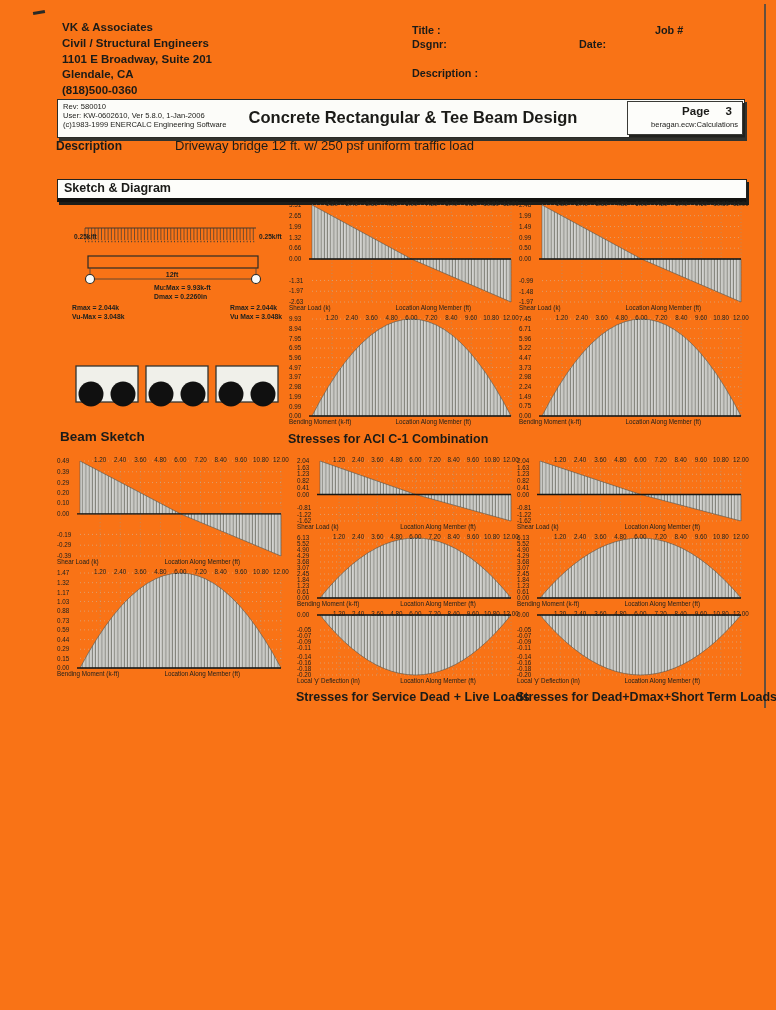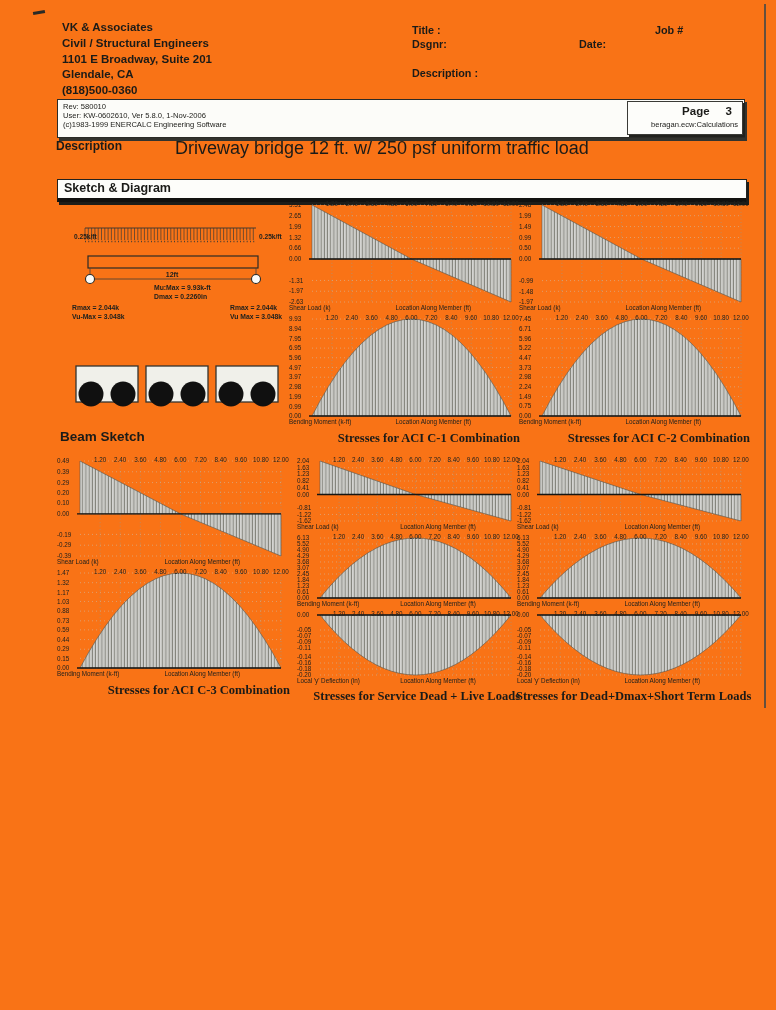--- a/index.html
+++ b/index.html
@@ -12,27 +12,27 @@
   .titlebar{position:absolute;left:57px;top:99px;width:686px;height:37px;background:#fcfcf9;
             border:1.5px solid #2b2b27;box-shadow:2px 3px 0 #33332e;}
   .tb-meta{position:absolute;left:5px;top:2px;font-size:7.6px;line-height:9.2px;color:#22221e;}
   .tb-title{position:absolute;left:170px;top:8px;width:370px;text-align:center;font-weight:bold;font-size:16.5px;}
   .tb-pagebox{position:absolute;right:1px;top:1px;width:114px;height:32px;border:1px solid #3a3a36;
               box-shadow:2px 2px 0 #22221e;background:#fdfdfa;}
   .tb-page{position:absolute;right:10px;top:3px;font-weight:bold;font-size:11.5px;padding-left:40px;}
   .tb-page .pgnum{margin-left:16px;}
   .tb-file{position:absolute;right:4px;top:18px;font-size:7.6px;}
   .desc-label{position:absolute;left:56px;top:139px;font-weight:bold;font-size:12px;}
-  .desc-value{position:absolute;left:175px;top:138px;font-size:18px;}
+  .desc-value{position:absolute;left:175px;top:138px;font-size:13px;}
   .section-bar{position:absolute;left:57px;top:179px;width:688px;height:18px;background:#fdfdfa;
                border:1.5px solid #23231f;border-bottom:4px solid #121210;box-shadow:2px 3px 0 #1d1d19;}
   .section-bar span{position:absolute;left:6px;top:1px;font-weight:bold;font-size:12.5px;}
   .chart{position:absolute;}
   .chart svg{display:block;}
-  .chart-title{position:absolute;left:0;right:0;bottom:0;text-align:right;font-weight:bold;font-size:12.5px;white-space:nowrap;font-family:Liberation Serif, serif;}
+  .chart-title{position:absolute;left:0;right:0;bottom:0;text-align:left;font-weight:bold;font-size:12.5px;white-space:nowrap;}
   .beam{position:absolute;left:60px;top:206px;width:230px;height:240px;overflow:hidden;}
   .beam-caption{position:absolute;left:0;right:10px;bottom:2px;text-align:left;font-weight:bold;font-size:13.5px;}
 </style>
 </head>
 <body>
 
 <div class="page">
   <div class="corner-dash"></div>
   <div class="scan-line"></div>
 
@@ -47,23 +47,24 @@
   <div class="fld" style="left:412px;top:24px;">Title :</div>
   <div class="fld" style="left:412px;top:38px;">Dsgnr:</div>
   <div class="fld" style="left:412px;top:51px;margin-top:16px;">Description :</div>
   <div class="fld" style="left:579px;top:38px;">Date:</div>
   <div class="fld" style="left:655px;top:24px;text-align:right;">Job #</div>
   <div class="fld" style="left:412px;top:82px;margin-top:40px;">Scope :</div>
 
   <div class="titlebar">
     <div class="tb-meta">
       <div>Rev: 580010</div>
-      <div>User: KW-0602610, Ver 5.8.0, 1-Nov-2006</div>
+      <div>User: KW-0602610, Ver 5.8.0, 1-Jan-2006</div>
       <div>(c)1983-1999 ENERCALC Engineering Software</div>
     </div>
+    <div class="tb-title">Concrete Rectangular &amp; Tee Beam Design</div>
     <div class="tb-pagebox">
       <div class="tb-page">
         <span>Page</span><span class="pgnum">3</span>
       </div>
       <div class="tb-file">beragan.ecw:Calculations</div>
     </div>
   </div>
 
   <div class="desc-label">Description</div>
   <div class="desc-value">Driveway bridge 12 ft. w/  250 psf uniform traffic load</div>
@@ -366,21 +367,20 @@
         <text x="1" y="47.00000000000001" text-anchor="start" font-size="6.3" font-family="Liberation Sans, sans-serif" fill="#21211d" font-weight="normal">4.47</text>
         <text x="1" y="56.63489932885906" text-anchor="start" font-size="6.3" font-family="Liberation Sans, sans-serif" fill="#21211d" font-weight="normal">3.73</text>
         <text x="1" y="66.40000000000002" text-anchor="start" font-size="6.3" font-family="Liberation Sans, sans-serif" fill="#21211d" font-weight="normal">2.98</text>
         <text x="1" y="76.03489932885905" text-anchor="start" font-size="6.3" font-family="Liberation Sans, sans-serif" fill="#21211d" font-weight="normal">2.24</text>
         <text x="1" y="85.8" text-anchor="start" font-size="6.3" font-family="Liberation Sans, sans-serif" fill="#21211d" font-weight="normal">1.49</text>
         <text x="1" y="95.43489932885906" text-anchor="start" font-size="6.3" font-family="Liberation Sans, sans-serif" fill="#21211d" font-weight="normal">0.75</text>
         <text x="1" y="105.2" text-anchor="start" font-size="6.3" font-family="Liberation Sans, sans-serif" fill="#21211d" font-weight="normal">0.00</text>
         <text x="1" y="111" text-anchor="start" font-size="6.3" font-family="Liberation Sans, sans-serif" fill="#21211d" font-weight="normal">Bending Moment  (k-ft)</text>
         <text x="107.58" y="111" text-anchor="start" font-size="6.3" font-family="Liberation Sans, sans-serif" fill="#21211d" font-weight="normal">Location Along Member  (ft)</text>
       </svg>
-      <div class="chart-title">Stresses for ACI C-2 Combination</div>
   </div>
   <div class="chart" style="left:56px;top:455px;width:234px;height:243px;">
     <svg viewBox="0 0 234 112" width="234" height="112">
         <defs>
           <pattern id="h2-0" width="3.2" height="6" patternUnits="userSpaceOnUse">
             <rect x="0" y="0" width="3.2" height="6" fill="#dddddb"></rect>
             <line x1="1.1" y1="0" x2="1.1" y2="6" stroke="#7c7c73" stroke-width="1"></line>
             <line x1="2.6" y1="0" x2="2.6" y2="6" stroke="#b3b3aa" stroke-width="0.6"></line>
           </pattern>
         </defs>
@@ -476,21 +476,20 @@
         <text x="1" y="46.329251700680274" text-anchor="start" font-size="6.3" font-family="Liberation Sans, sans-serif" fill="#21211d" font-weight="normal">0.88</text>
         <text x="1" y="56.02312925170068" text-anchor="start" font-size="6.3" font-family="Liberation Sans, sans-serif" fill="#21211d" font-weight="normal">0.73</text>
         <text x="1" y="65.07074829931973" text-anchor="start" font-size="6.3" font-family="Liberation Sans, sans-serif" fill="#21211d" font-weight="normal">0.59</text>
         <text x="1" y="74.76462585034014" text-anchor="start" font-size="6.3" font-family="Liberation Sans, sans-serif" fill="#21211d" font-weight="normal">0.44</text>
         <text x="1" y="84.45850340136055" text-anchor="start" font-size="6.3" font-family="Liberation Sans, sans-serif" fill="#21211d" font-weight="normal">0.29</text>
         <text x="1" y="93.50612244897961" text-anchor="start" font-size="6.3" font-family="Liberation Sans, sans-serif" fill="#21211d" font-weight="normal">0.15</text>
         <text x="1" y="103.2" text-anchor="start" font-size="6.3" font-family="Liberation Sans, sans-serif" fill="#21211d" font-weight="normal">0.00</text>
         <text x="1" y="109" text-anchor="start" font-size="6.3" font-family="Liberation Sans, sans-serif" fill="#21211d" font-weight="normal">Bending Moment  (k-ft)</text>
         <text x="108.42" y="109" text-anchor="start" font-size="6.3" font-family="Liberation Sans, sans-serif" fill="#21211d" font-weight="normal">Location Along Member  (ft)</text>
       </svg>
-      <div class="chart-title">Stresses for ACI C-3 Combination</div>
   </div>
   <div class="chart" style="left:296px;top:455px;width:224px;height:249px;">
     <svg viewBox="0 0 224 77" width="224" height="77">
         <defs>
           <pattern id="h3-0" width="3.2" height="6" patternUnits="userSpaceOnUse">
             <rect x="0" y="0" width="3.2" height="6" fill="#dddddb"></rect>
             <line x1="1.1" y1="0" x2="1.1" y2="6" stroke="#7c7c73" stroke-width="1"></line>
             <line x1="2.6" y1="0" x2="2.6" y2="6" stroke="#b3b3aa" stroke-width="0.6"></line>
           </pattern>
         </defs>

